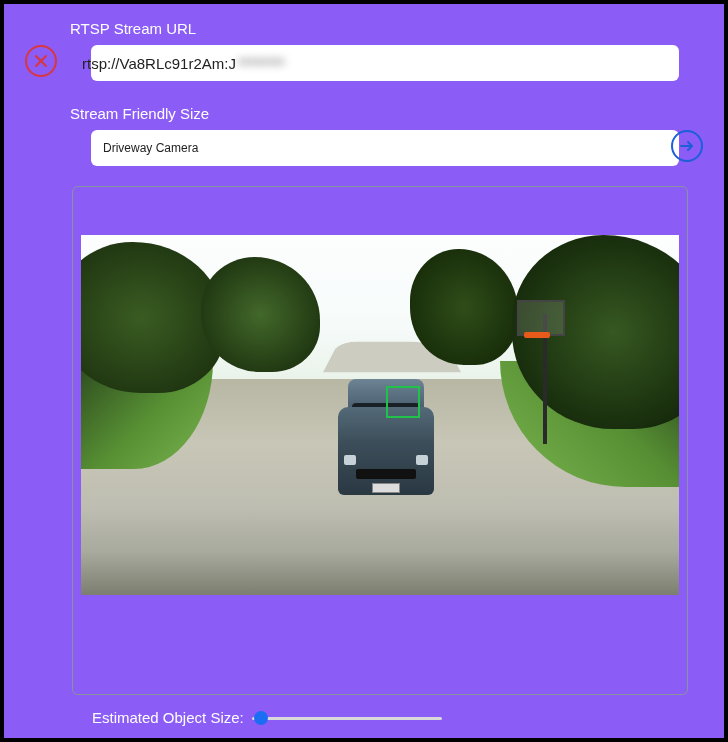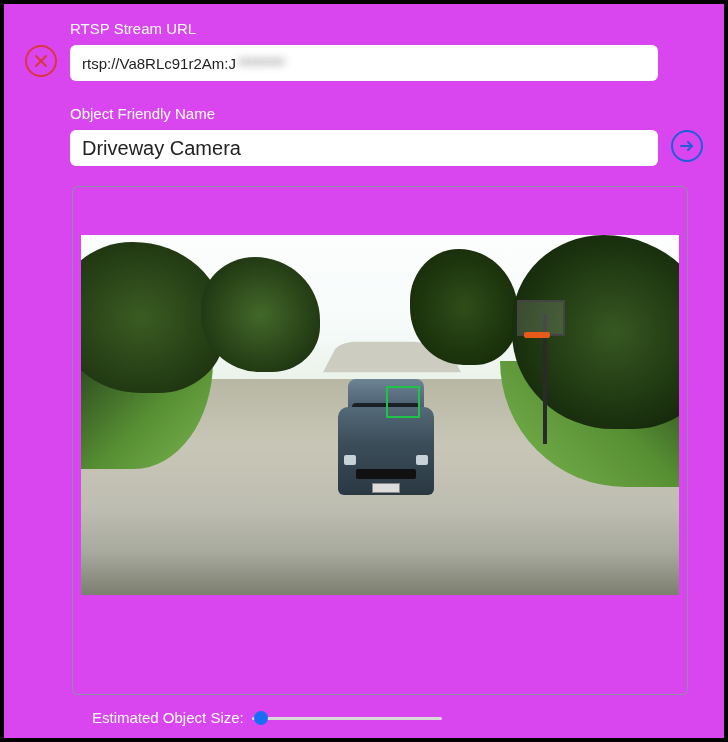--- a/index.html
+++ b/index.html
@@ -6,21 +6,21 @@
     body {
       width: 728px;
       height: 742px;
       background: #000;
       font-family: 'Segoe UI', Arial, sans-serif;
       padding: 4px;
     }
     .panel {
       width: 100%;
       height: 100%;
-      background: #d946ef;
+      background: #8b5cf6;
       padding: 16px 20px 12px 20px;
       display: flex;
       flex-direction: column;
     }
     .row {
       display: flex;
       align-items: flex-end;
       gap: 12px;
       margin-bottom: 20px;
     }
@@ -42,24 +42,25 @@
       font-size: 15px;
       margin-bottom: 8px;
       font-weight: 400;
     }
     .text-input {
       width: 100%;
       height: 36px;
       border-radius: 6px;
       border: none;
       background: #fff;
-      font-size: 20px;
+      font-size: 12px;
       color: #222;
       padding: 0 12px;
       outline: none;
+      margin-left: 21px;
     }
     .circle-btn {
       width: 32px;
       height: 32px;
       border-radius: 50%;
       border: 2px solid;
       display: flex;
       align-items: center;
       justify-content: center;
       cursor: pointer;
@@ -257,21 +258,21 @@
             <span class="blurred">********</span>
         </div>
       </div>
     </div>
     <div class="icon-col"></div>
   </div>
 
   <div class="row">
     <div class="icon-col"></div>
     <div class="field-col">
-      <div class="label">Object Friendly Name</div>
+      <div class="label">Stream Friendly Size</div>
       <input class="text-input" type="text" value="Driveway Camera" style="">
     </div>
     <div class="icon-col">
       <div class="circle-btn next-btn">
         <svg width="16" height="16" viewBox="0 0 16 16">
           <line x1="2" y1="8" x2="13" y2="8" stroke="#1b5fd9" stroke-width="2" stroke-linecap="round"></line>
           <polyline points="9,4 13,8 9,12" fill="none" stroke="#1b5fd9" stroke-width="2" stroke-linecap="round" stroke-linejoin="round"></polyline>
         </svg>
       </div>
     </div>

